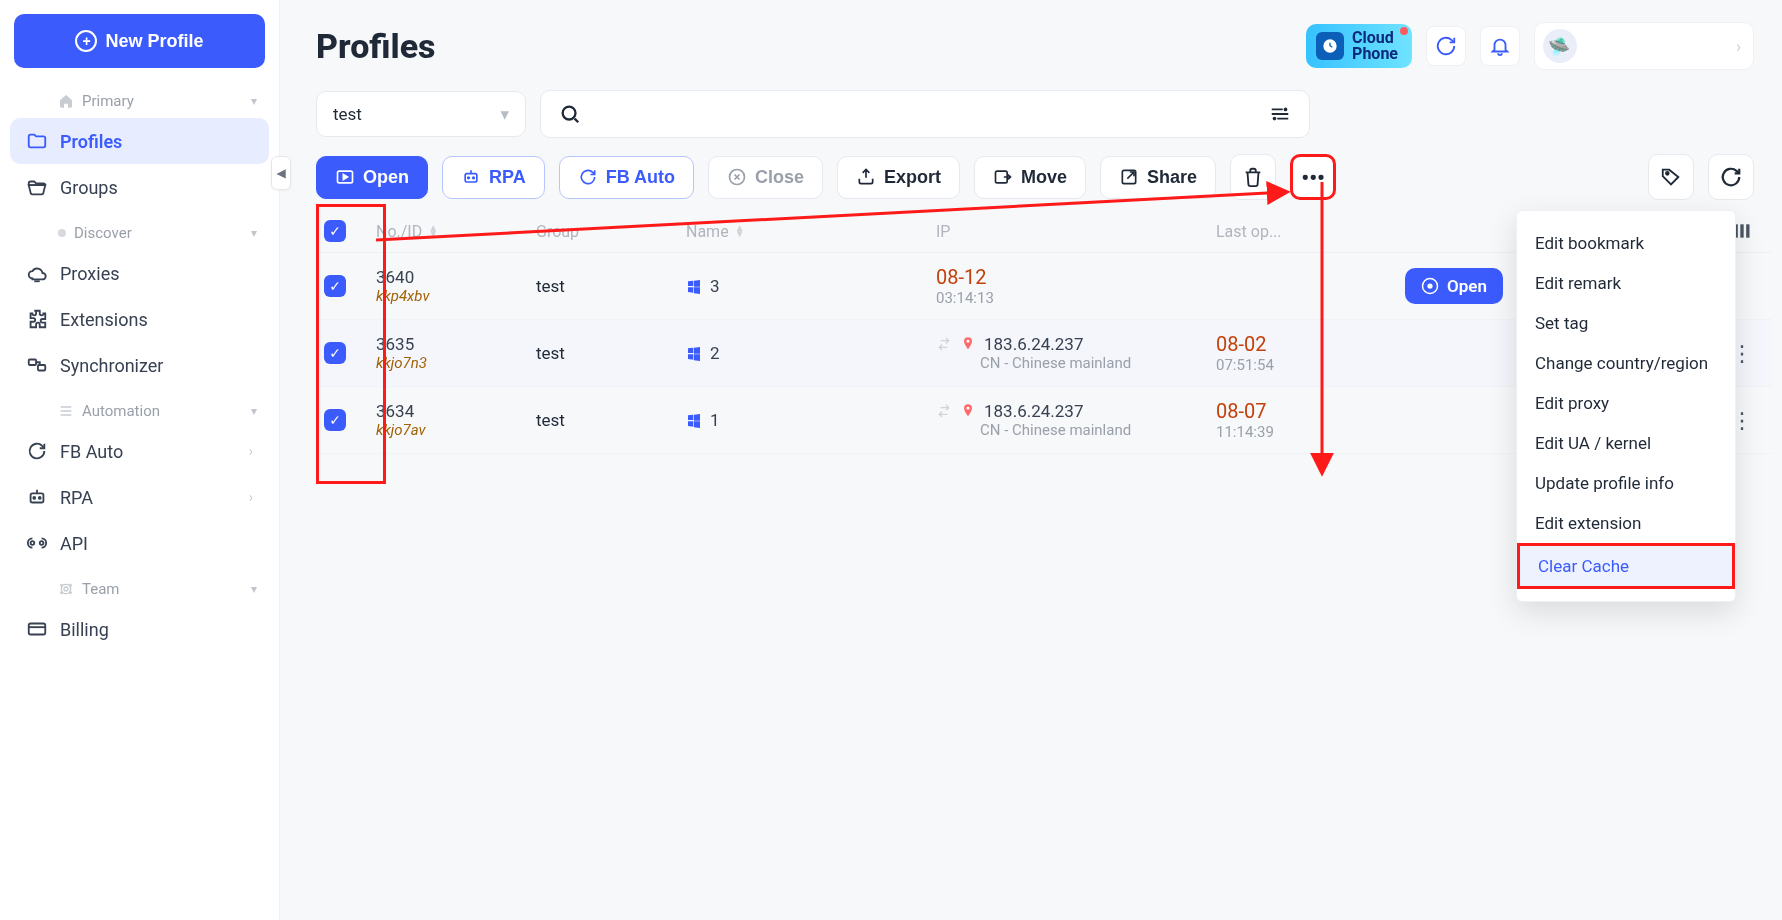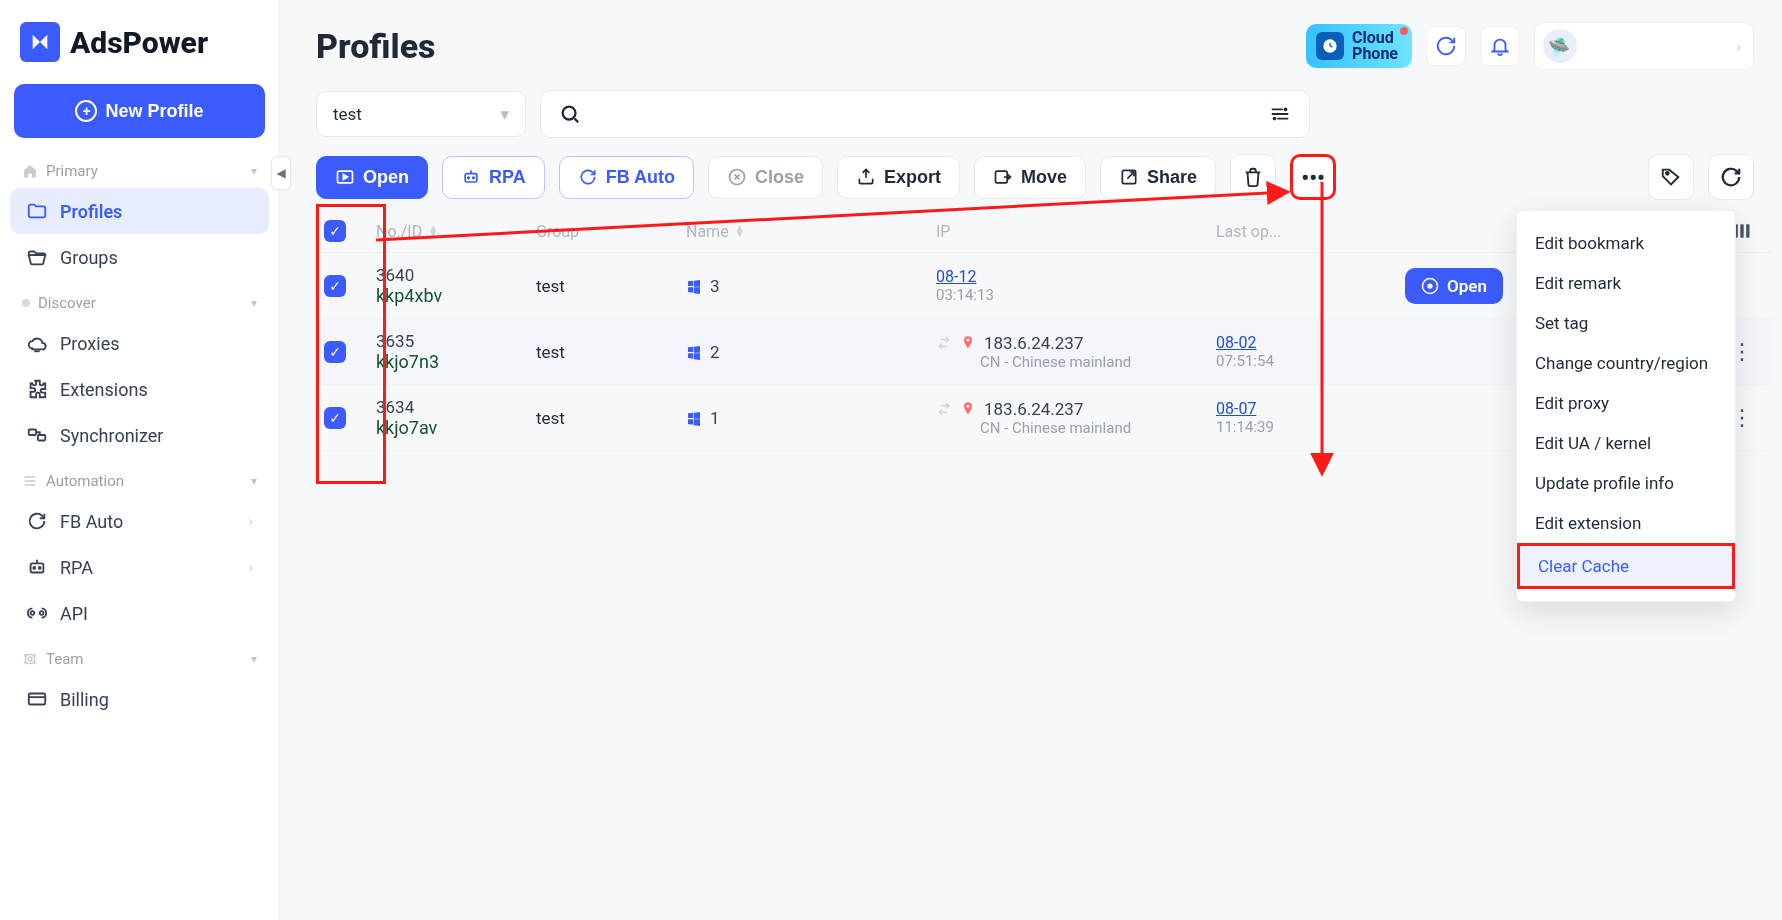--- a/index.html
+++ b/index.html
@@ -49,21 +49,21 @@
     gap:8px;
     cursor:pointer;
   }
   .plus-circle {
     width:22px; height:22px; border:2px solid #fff; border-radius:50%;
     display:flex; align-items:center; justify-content:center; font-size:14px; line-height:1; font-weight:900;
   }
   .nav-section-title {
     padding: 14px 22px 8px 22px;
     color:#9aa0aa; font-size:15px;
-    display:flex; align-items:center; 
+    display:flex; align-items:center; margin-left:36px;
   }
   .nav-section-title .chev { color:#c2c6cc; font-size:12px;}
   .nav-section-title .sicon { width:16px;height:16px; color:#c8ccd3; }
   .nav-section-title .sicon-chev { display:flex; justify-content:flex-end; flex:1;}
   .nav-items { padding: 0 10px; }
   .nav-item {
     display:flex; align-items:center; gap:12px;
     padding: 12px 16px;
     border-radius: 10px;
     font-size:18px;
@@ -164,31 +164,31 @@
   .th { display:flex; align-items:center; gap:6px; }
   .sort { color:#cfd3da; font-size:10px; display:flex; flex-direction:column; line-height:.6;}
   .trow { padding:12px 0; border-bottom:1px solid #f1f3f6; font-size:17px; }
   .chk {
     width:22px;height:22px;border-radius:6px;background:#3b5bfd;
     display:flex;align-items:center;justify-content:center;color:#fff;font-size:14px;
     margin-left:8px;
   }
   .idcell { display:flex;flex-direction:column; }
   .idcell .num{color:#374151;}
-  .idcell .code{color:#14532d;font-size:18px;}
+  .idcell .code{color:#a16207;font-size:15px;font-style:italic;}
   .namecell{display:flex;align-items:center;gap:8px;color:#374151;}
   .win-icon{width:16px;height:16px;color:#3b5bfd;}
   .ipcell{display:flex;flex-direction:column;}
   .ipcell .line1{display:flex;align-items:center;gap:8px;color:#6b7280;}
   .ipcell .ip{color:#374151;}
   .pin{width:16px;height:16px;color:#ff6a6a;}
   .swap{width:16px;height:16px;color:#cfd3da;}
   .ipcell .loc{color:#9aa0aa;font-size:15px;margin-left:44px;}
   .timecell{display:flex;flex-direction:column;color:#9aa0aa;font-size:15px;}
-  .timecell .d{color:#1d4ed8;font-size:16px;text-decoration:underline;}
+  .timecell .d{color:#c2410c;font-size:20px;}
   .action-col { text-align:center;color:#9aa0aa;}
   .open-chip {
     background:#3b5bfd;color:#fff;border-radius:10px;padding:8px 16px;
     display:inline-flex;align-items:center;gap:8px;font-weight:600;font-size:17px;
   }
   .chrome-icon{width:18px;height:18px;}
   .kebab { font-size:22px; color:#4b5563; display:flex; align-items:center; justify-content:center; }
   .thead .kebab-head{display:flex;align-items:center;justify-content:center;}
   .cols-icon{width:20px;height:20px;color:#4b5563;}
 
@@ -211,28 +211,20 @@
   }
   .cm-item.highlight { background:#eef2ff; color:#3b5bfd; border:3px solid #ff1a1a; border-width:3px; }
 
 </style>
 </head>
 <body>
 
 <div class="app">
 
   <aside class="sidebar">
-    <div class="logo-row">
-      <div class="logo-badge">
-        <svg viewBox="0 0 24 24" width="22" height="22" fill="#fff">
-            <path d="M4 4l8 8-8 8V4zm16 0v16l-8-8 8-8z"></path>
-          </svg>
-      </div>
-      <div class="logo-text">AdsPower</div>
-    </div>
     <button class="new-profile-btn">
       <span class="plus-circle">+</span>
       <span>New Profile</span>
     </button>
 
     <div class="collapse-handle">◀</div>
 
     <div id="nav-container">
         <div class="nav-section-title">
           <span style="display:flex;align-items:center;gap:8px;">

